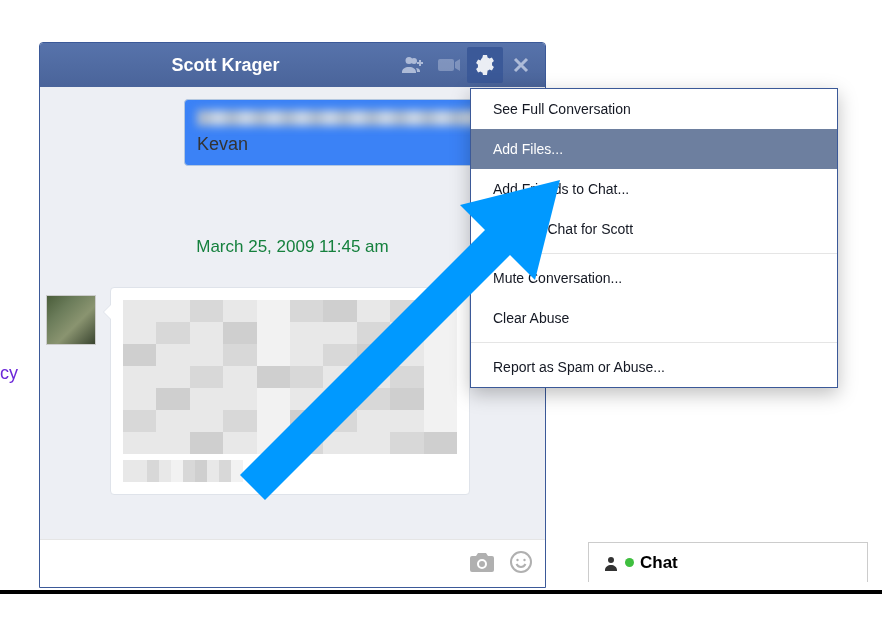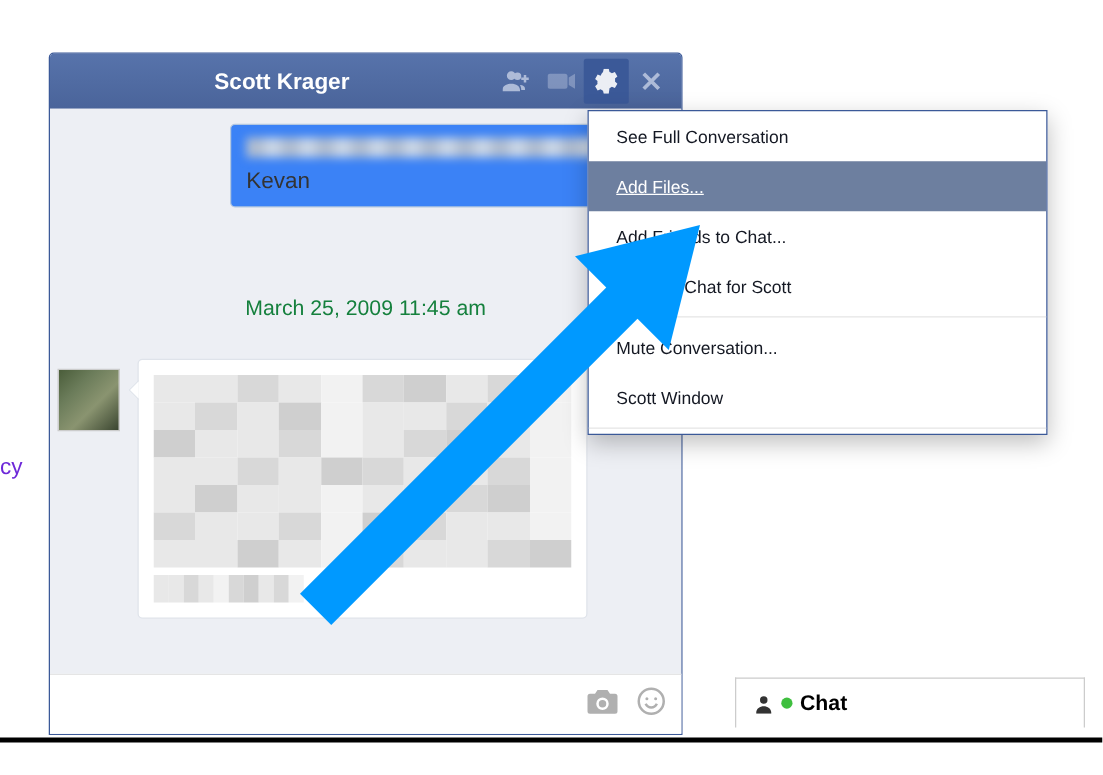--- a/index.html
+++ b/index.html
@@ -174,21 +174,20 @@
 .menu-item {
   padding: 12px 22px;
   font-size: 14px;
   color: #141823;
   cursor: pointer;
   white-space: nowrap;
 }
 .menu-item.highlighted {
   background: #6d7f9f;
   color: #fff;
-  text-decoration: underline;
 }
 .menu-sep {
   border-top: 1px solid #e5e5e5;
   margin: 4px 0;
 }
 .chat-tab {
   position: absolute;
   left: 558px;
   top: 542px;
   width: 280px;
@@ -363,22 +362,23 @@
   </div>
 </div>
 
 <div class="dropdown">
   <div class="menu-item">See Full Conversation</div>
   <div class="menu-item highlighted">Add Files...</div>
   <div class="menu-item">Add Friends to Chat...</div>
   <div class="menu-item">Turn Off Chat for Scott</div>
   <div class="menu-sep"></div>
   <div class="menu-item">Mute Conversation...</div>
-  <div class="menu-item">Scott Window</div>
+  <div class="menu-item">Clear Abuse</div>
   <div class="menu-sep"></div>
+  <div class="menu-item">Report as Spam or Abuse...</div>
 </div>
 
 <div class="chat-tab">
   <svg width="16" height="16" viewBox="0 0 16 16">
       <path fill="#333" d="M8 8a3 3 0 1 0 0-6 3 3 0 0 0 0 6zM2 15c0-3 3-5 6-5s6 2 6 5v1H2v-1z"></path>
     </svg>
   <div class="chat-dot"></div>
   <span>Chat</span>
 </div>
 

